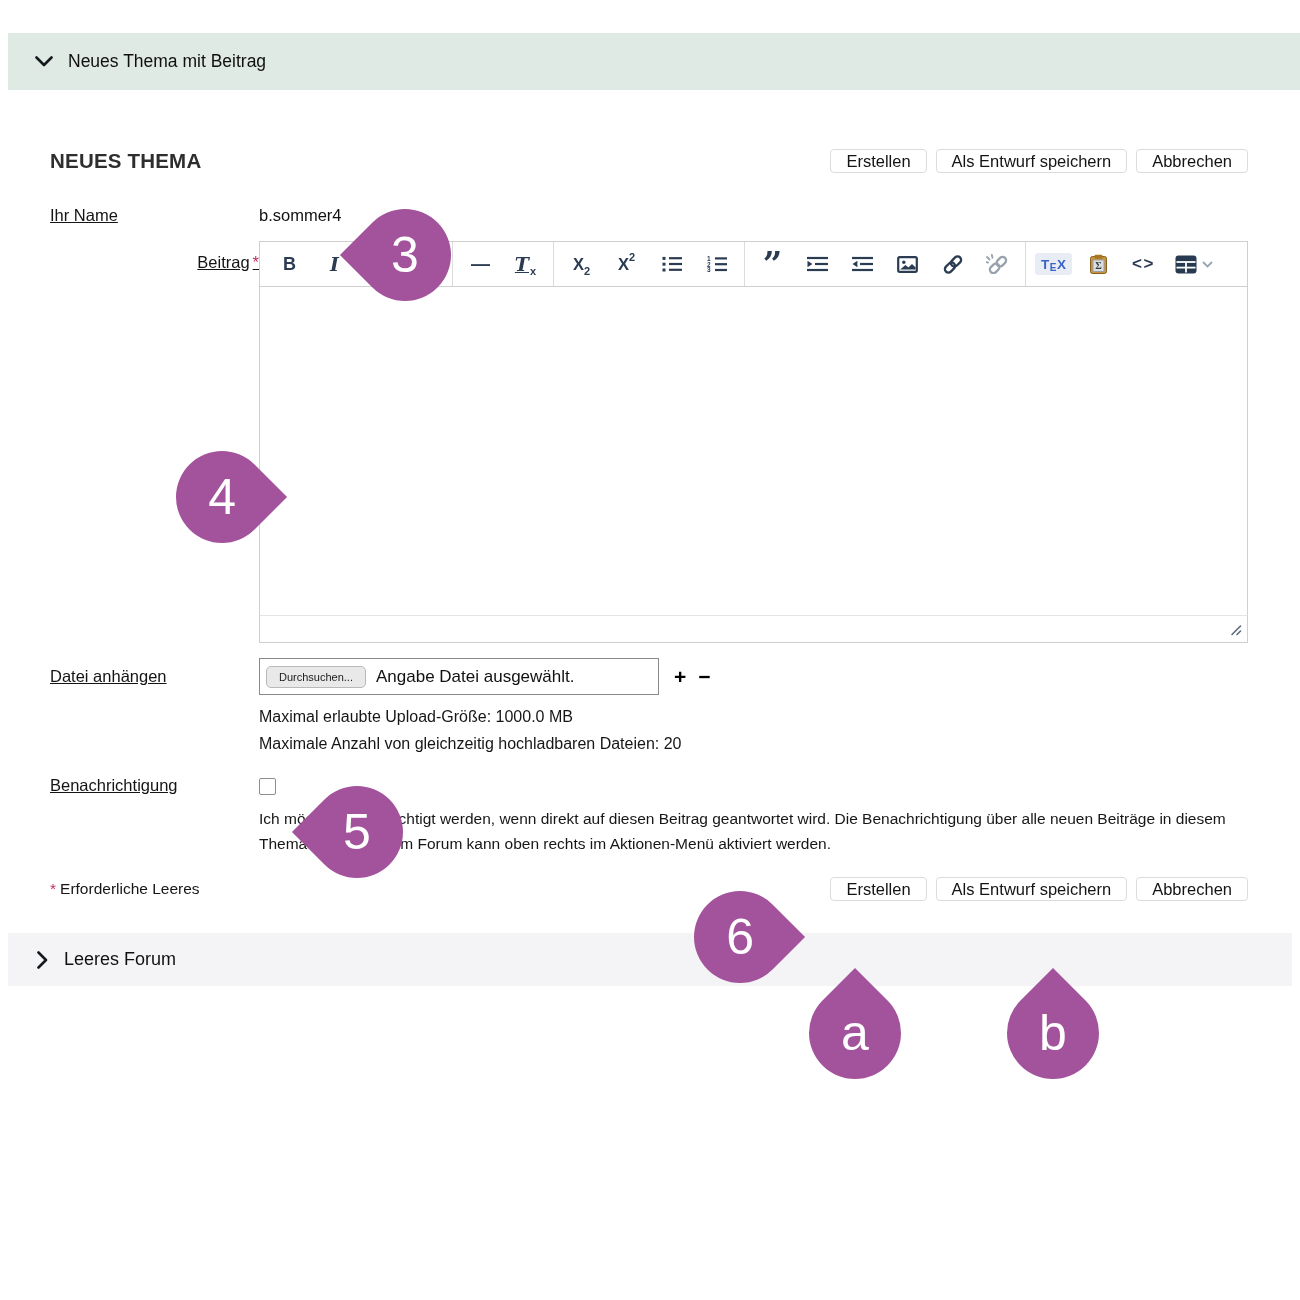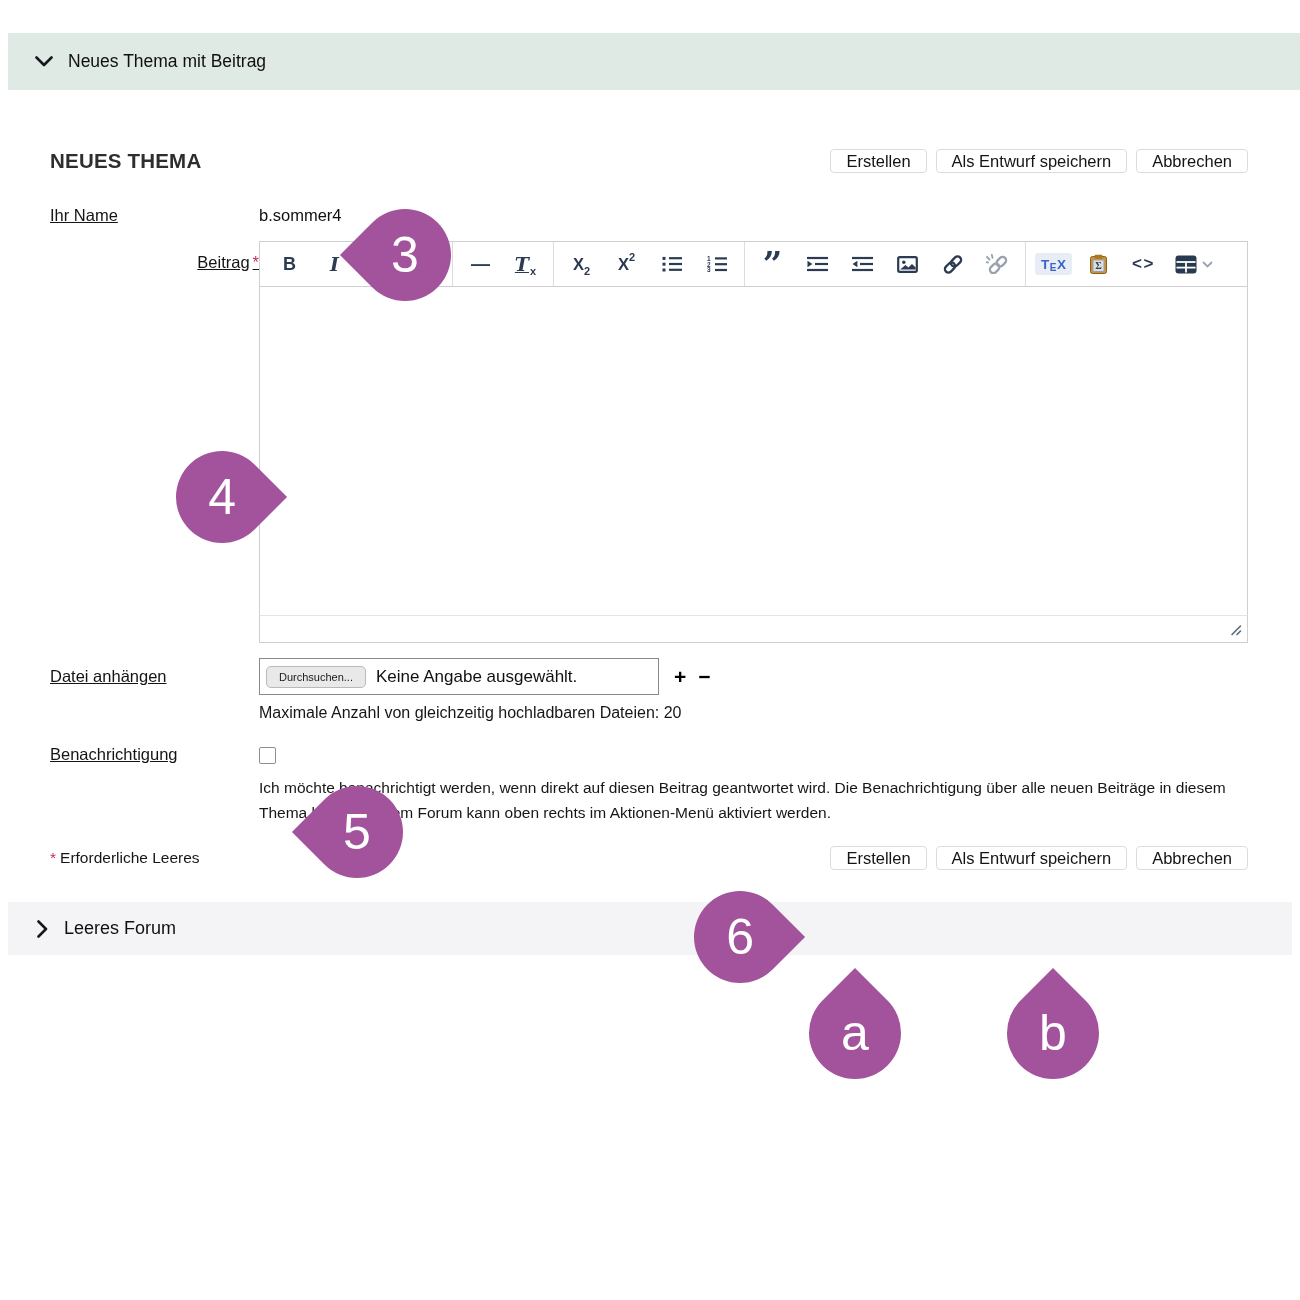--- a/index.html
+++ b/index.html
@@ -303,25 +303,26 @@
       </div>
     </div>
   </div>
 
   <div class="form-row row-attach">
     <div class="flabel">Datei anhängen</div>
     <div class="ffield">
       <div class="file-line">
         <div class="file-box">
           <button class="browse-btn">Durchsuchen...</button>
-          <span class="no-file">Keine Angabe ausgewählt.</span>
+          <span class="no-file">Angabe Datei ausgewählt.</span>
         </div>
         <span class="plus-btn">+</span>
         <span class="minus-btn">−</span>
       </div>
+      <div class="hint first">Maximal erlaubte Upload-Größe: 1000.0 MB</div>
       <div class="hint">Maximale Anzahl von gleichzeitig hochladbaren Dateien: 20</div>
     </div>
   </div>
 
   <div class="form-row row-notify">
     <div class="flabel">Benachrichtigung</div>
     <div class="ffield">
       <div class="checkbox"></div>
       <div class="notify-desc">Ich möchte benachrichtigt werden, wenn direkt auf diesen Beitrag geantwortet wird. Die Benachrichtigung über alle neuen Beiträge in diesem Thema bzw. in diesem Forum kann oben rechts im Aktionen-Menü aktiviert werden.</div>
     </div>

